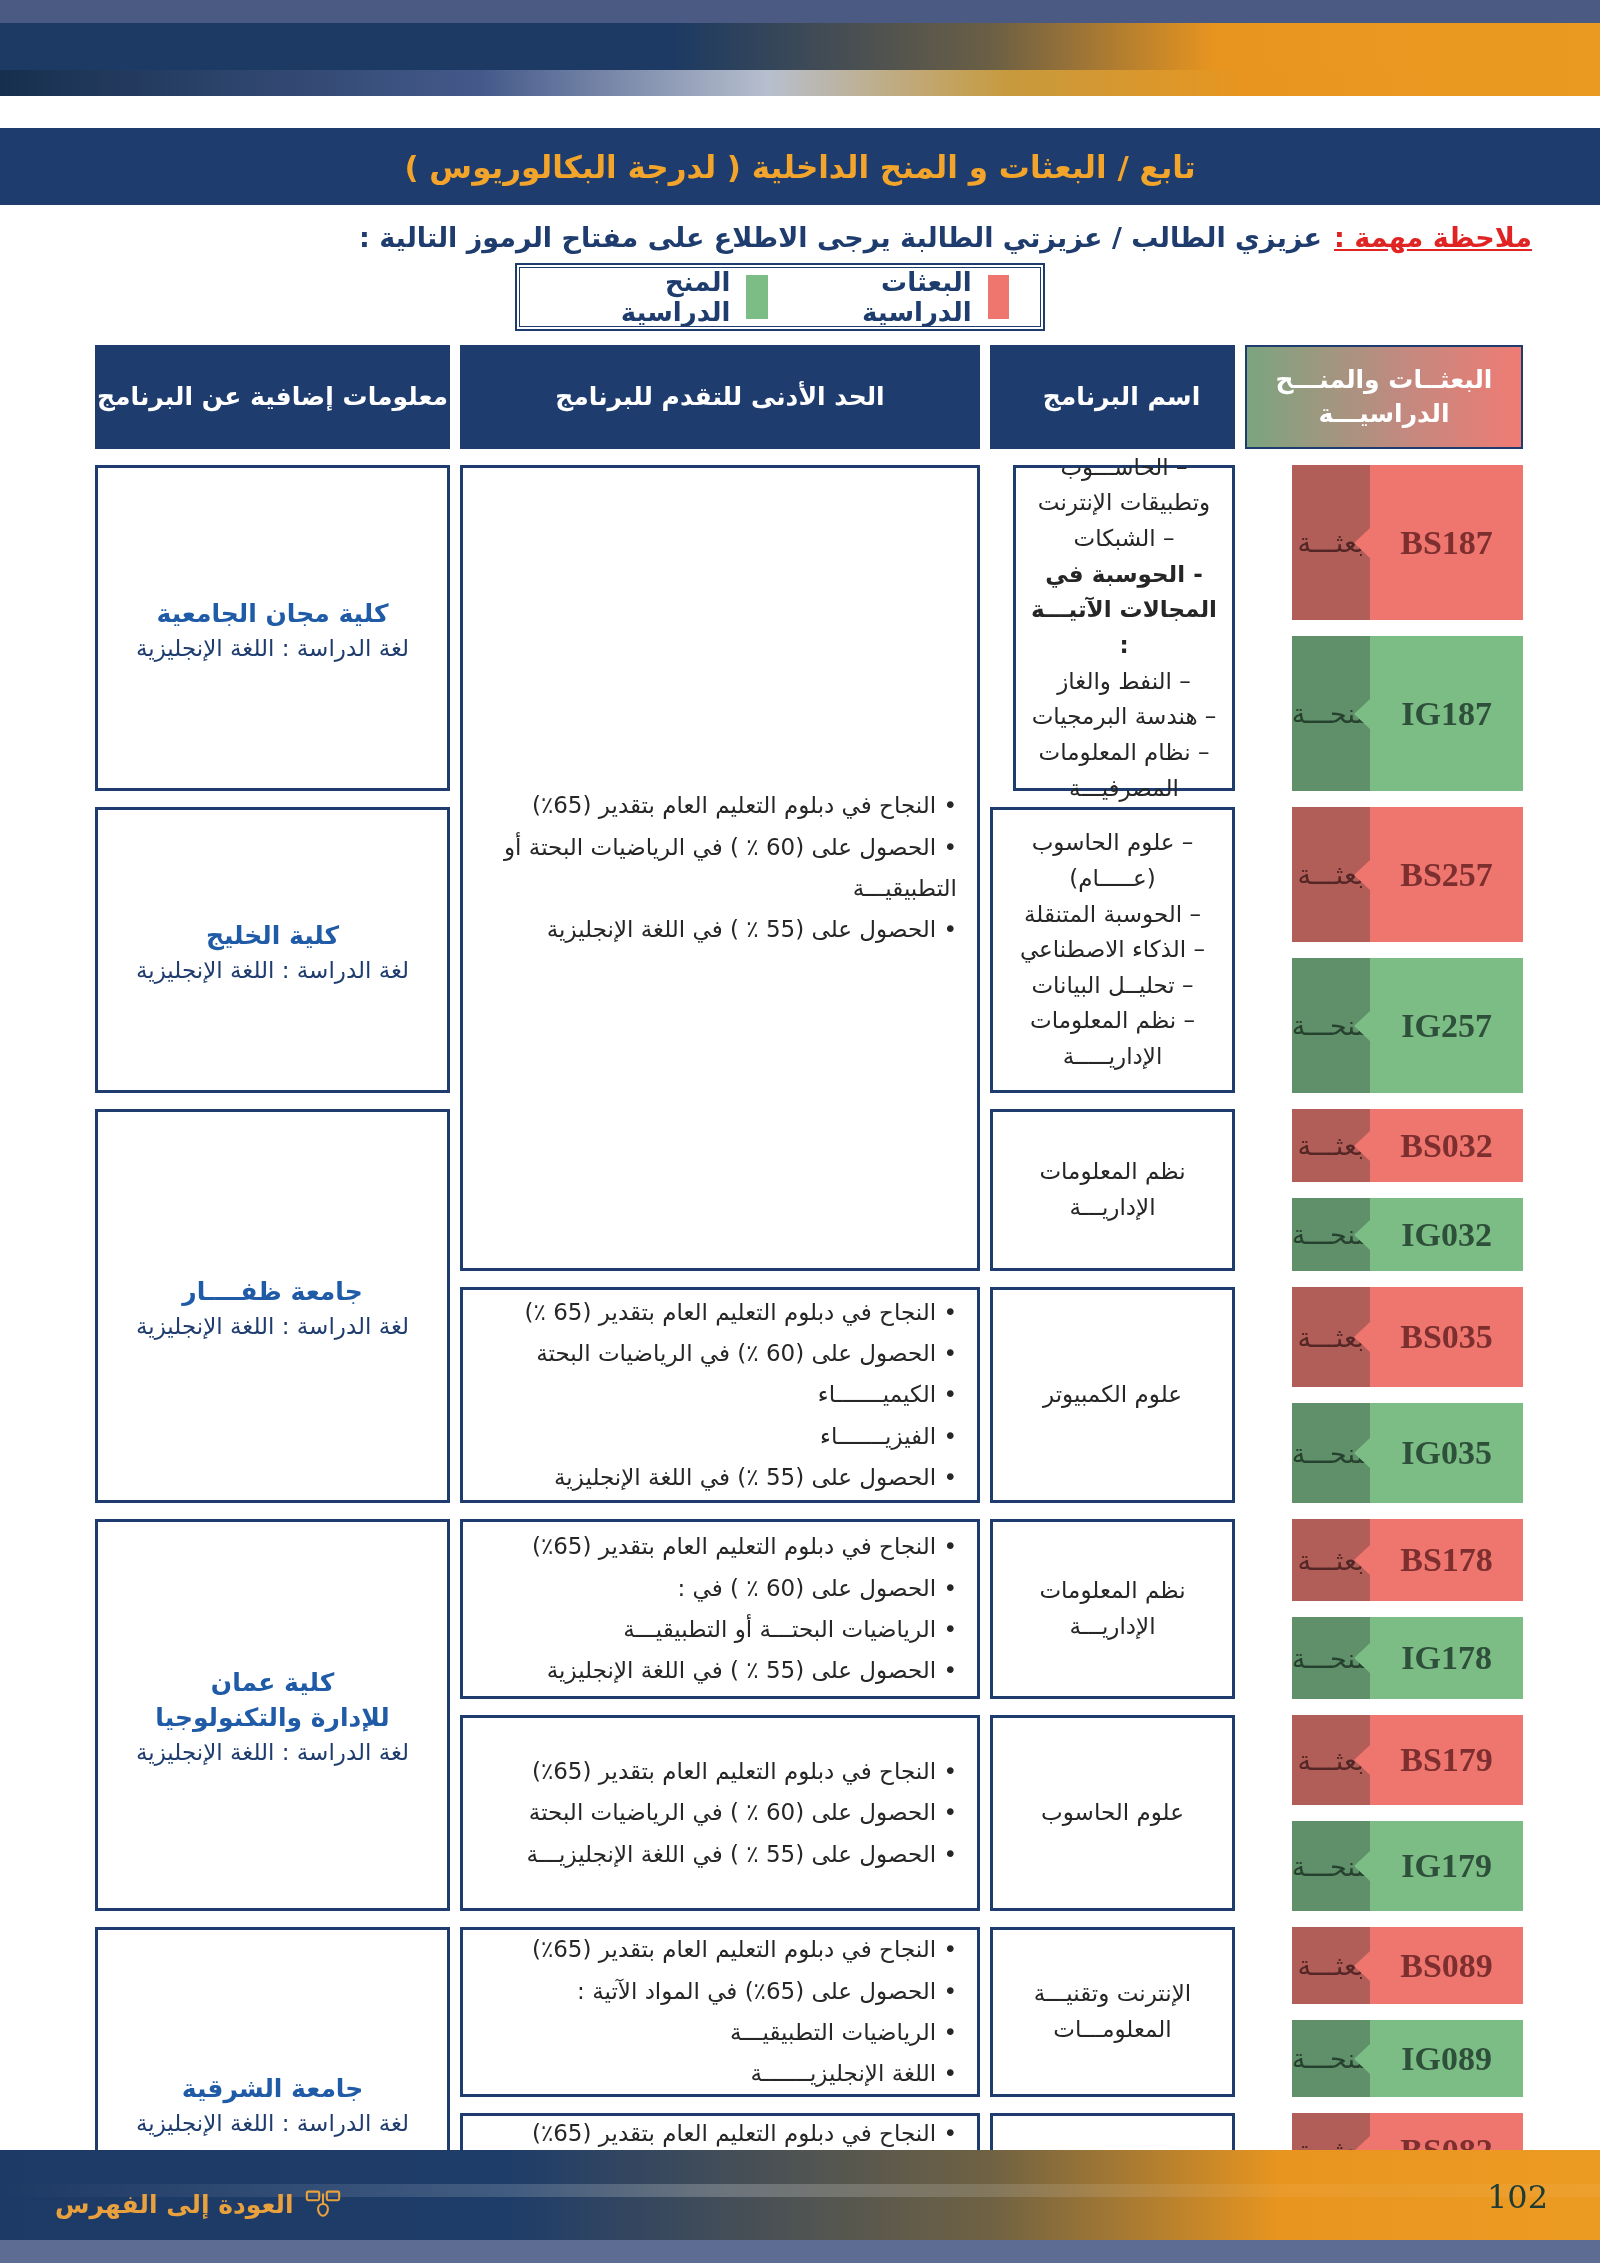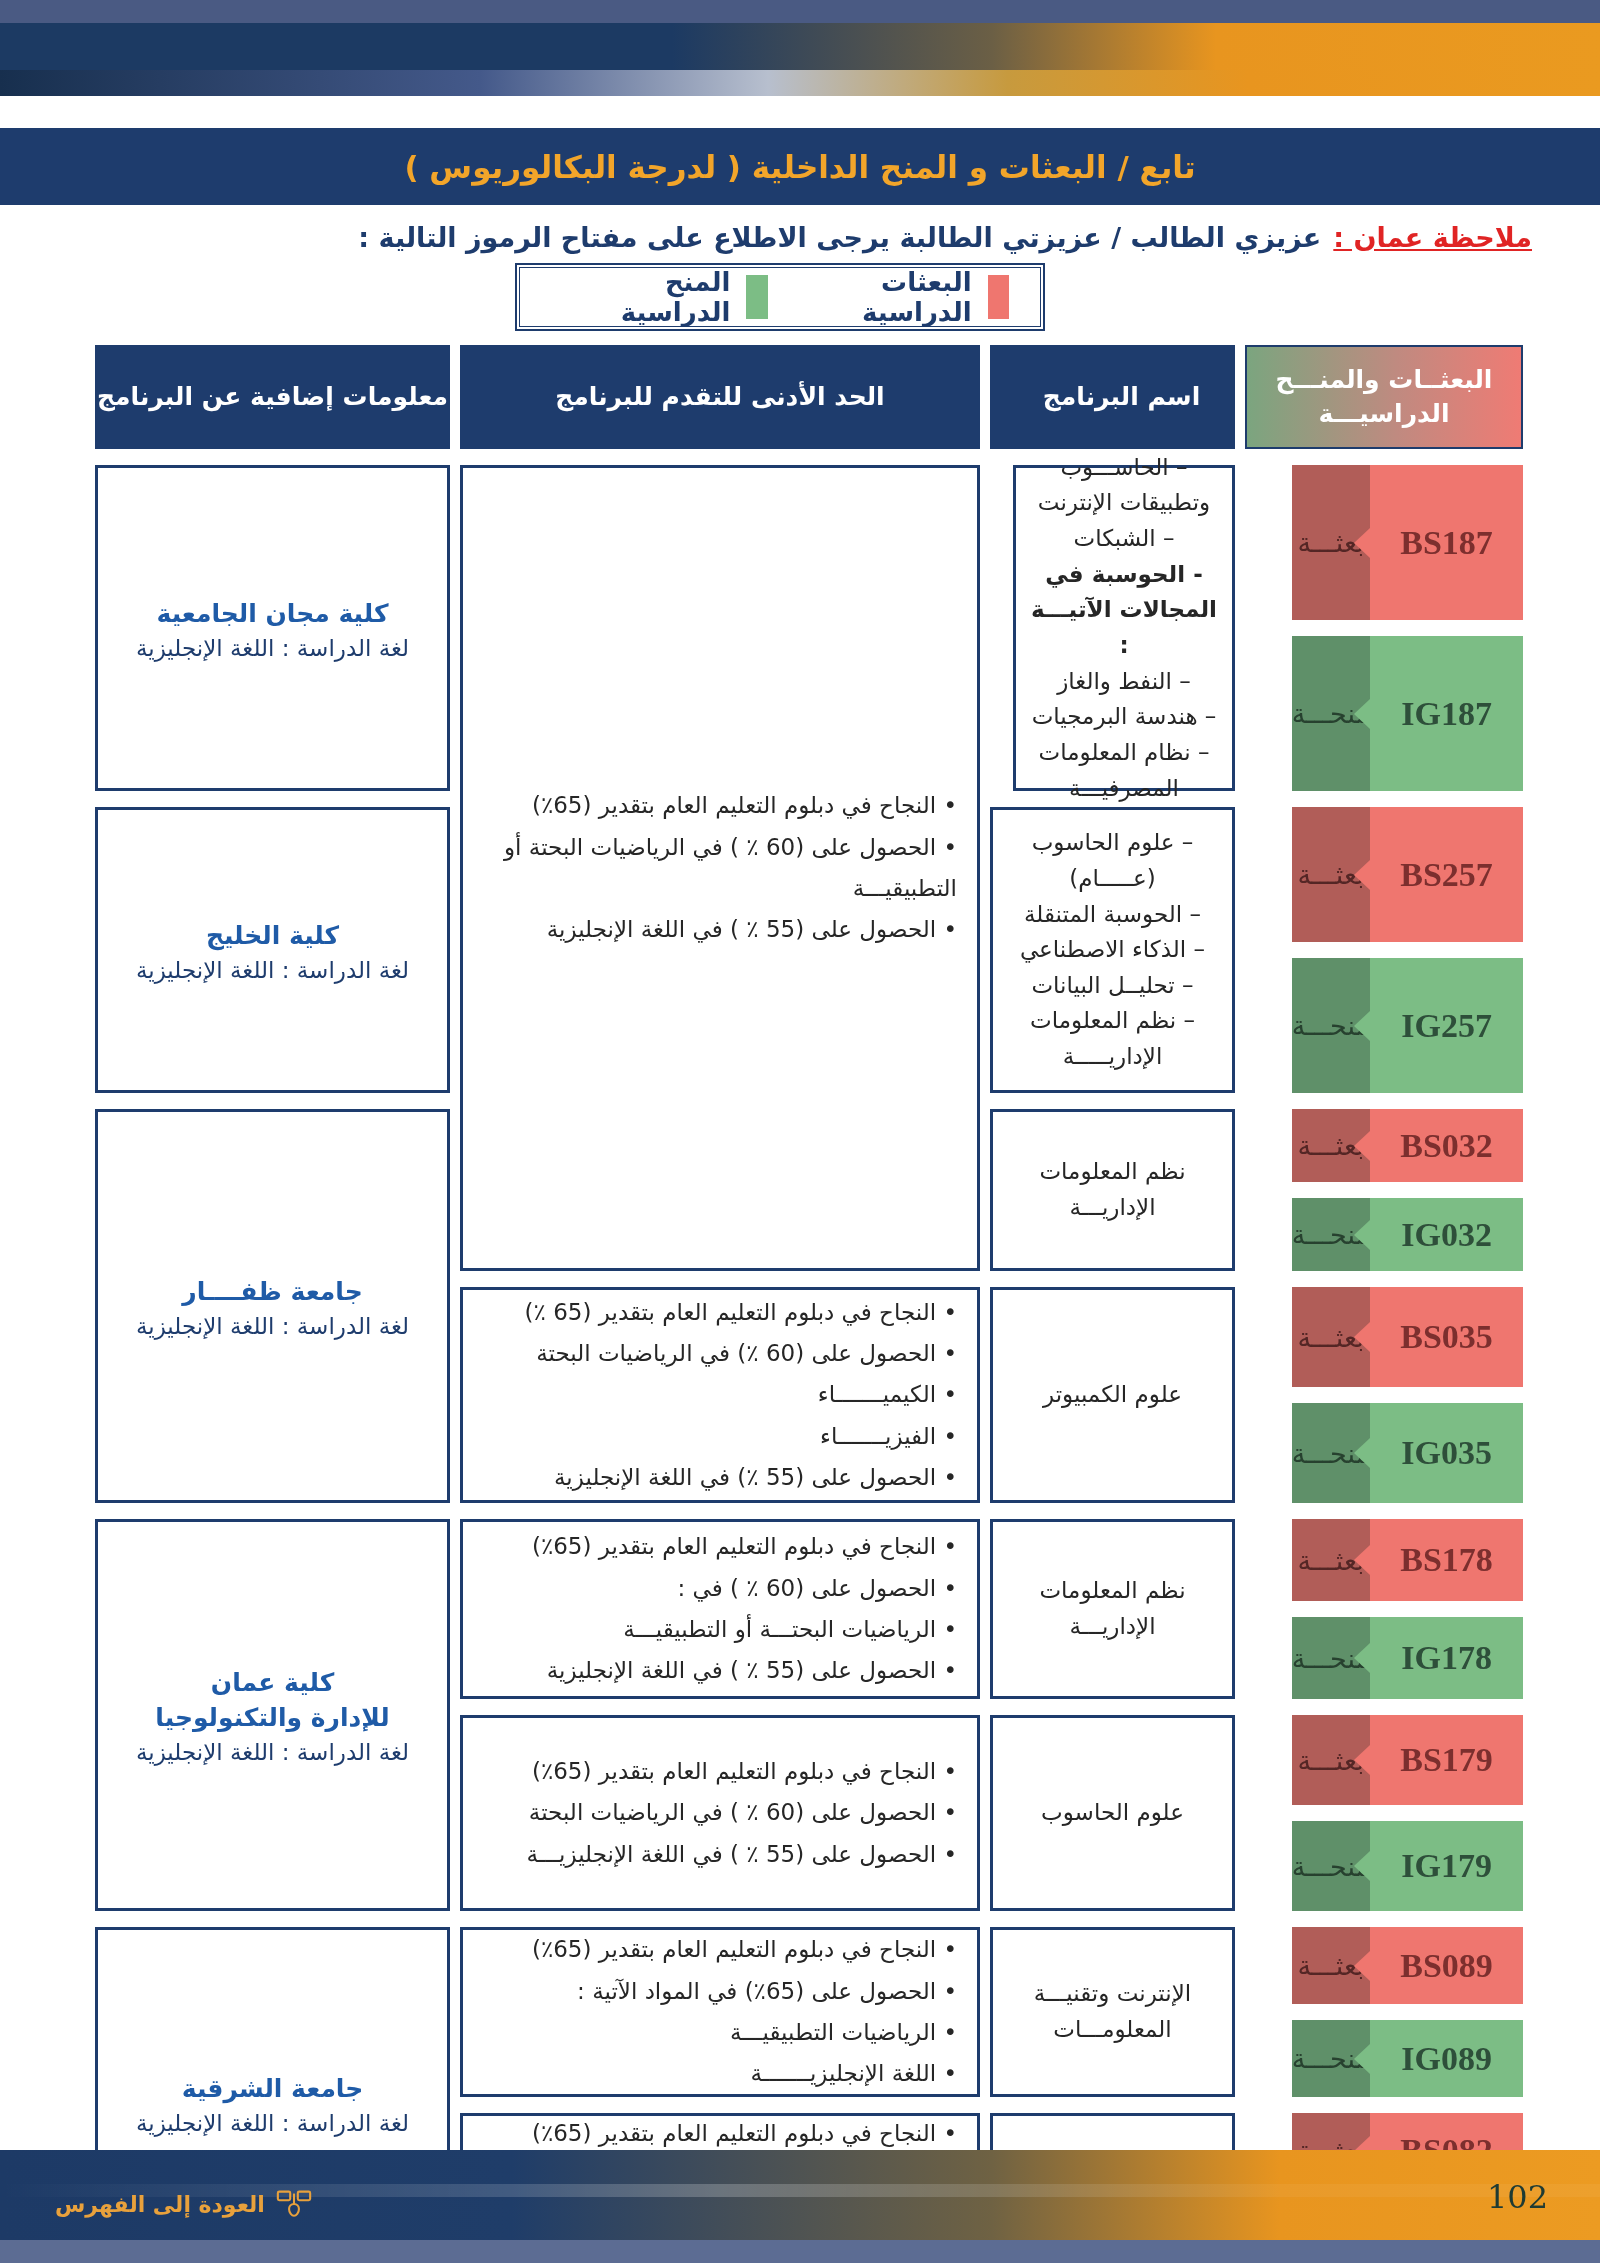--- a/index.html
+++ b/index.html
@@ -66,39 +66,39 @@
   .badge.green .label{background:#5f9069;color:#27412f;}
   .badge.green .arrow{border-right:16px solid #7cbd85;}
 
   
   .footer-band{top:2150px;left:0;width:1600px;height:90px;
                background:linear-gradient(90deg,#1d3a66 0%,#1f3d69 32%,#6f6243 62%,#e8951f 80%,#ec9b22 100%);}
   .footer-band::after{content:"";position:absolute;top:34px;left:0;width:100%;height:13px;
                background:linear-gradient(90deg,rgba(255,255,255,0) 0%,rgba(255,255,255,0.22) 45%,rgba(255,255,255,0.05) 80%);}
   .footer-strip{top:2240px;left:0;width:1600px;height:23px;background:#5c6c93;}
   .footer-link{top:2185px;left:55px;display:flex;align-items:center;gap:10px;direction:rtl;
-               color:#e8a13c;font-size:22px;font-weight:bold;cursor:pointer;}
+               color:#e8a13c;font-size:25px;font-weight:bold;cursor:pointer;}
   .page-number{top:2178px;right:52px;font-family:"DejaVu Serif","Liberation Serif",serif;
                font-size:32px;color:#1f3b33;direction:ltr;}
 </style>
 </head>
 <body>
 
 <div class="page">
 
   <div class="abs band-top"></div>
   <div class="abs band-a"></div>
   <div class="abs band-b"></div>
 
   <div class="abs titlebar">
     <div class="t">تابع / البعثات و المنح الداخلية ( لدرجة البكالوريوس )</div>
   </div>
 
   <div class="abs note">
-    <span class="lbl">ملاحظة عمان :</span>
+    <span class="lbl">ملاحظة مهمة :</span>
     <span class="txt">عزيزي الطالب / عزيزتي الطالبة يرجى الاطلاع على مفتاح الرموز التالية :</span>
   </div>
 
   <div class="abs legend">
     <div class="legend-item">
       <span class="swatch" style="background:#ef766f;"></span>
       <span class="legend-label">البعثات الدراسية</span>
     </div>
     <div class="legend-item">
       <span class="swatch" style="background:#7cbd85;"></span>

